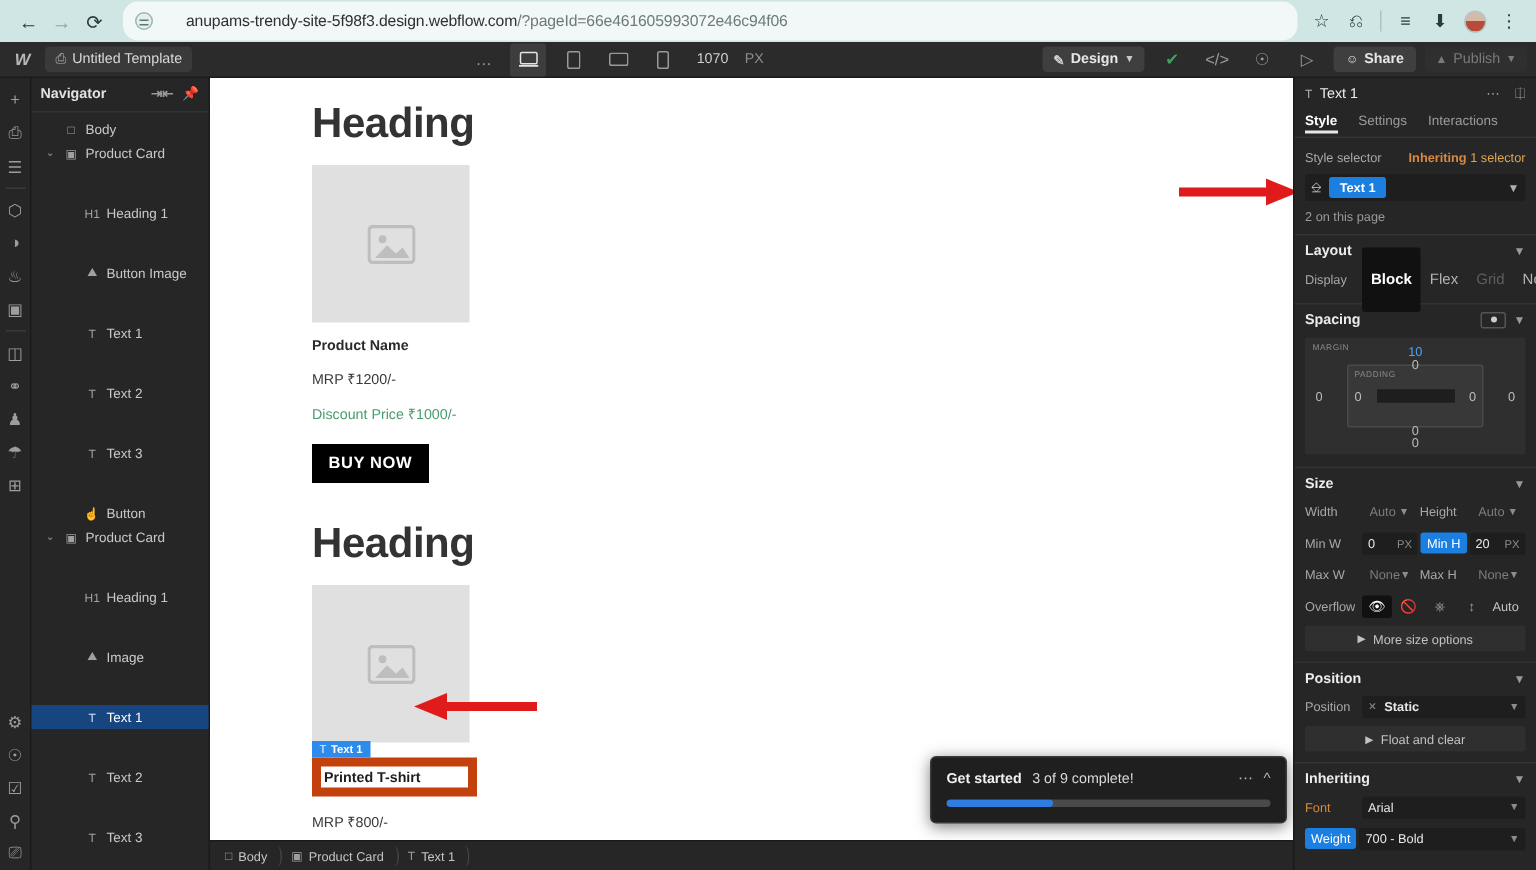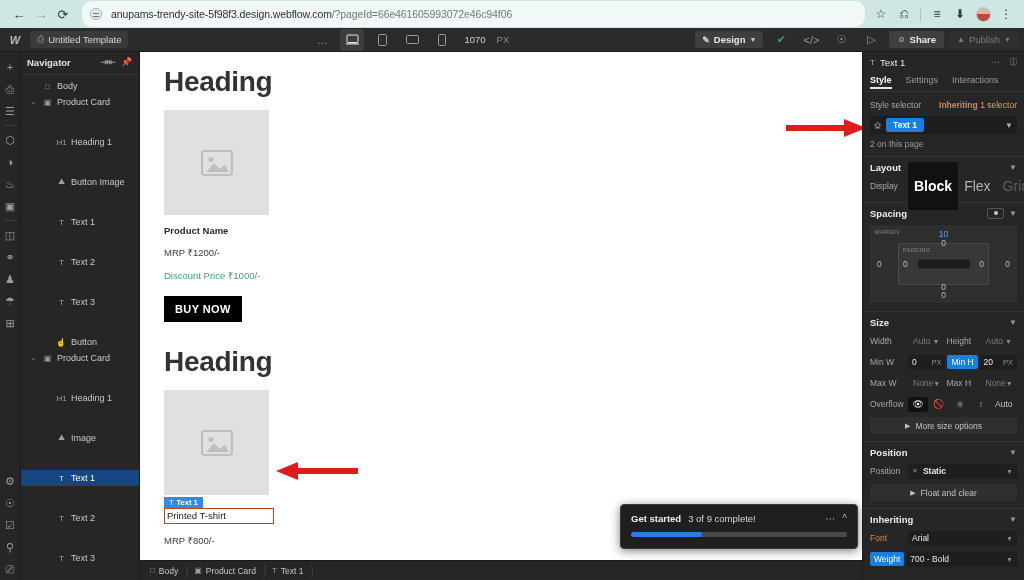--- a/index.html
+++ b/index.html
@@ -17,21 +17,21 @@
     background: #cfe6e4; display: flex; align-items: center; padding: 0 8px;
   }
   .nav-btn {
     width: 22px; height: 22px; display: flex; align-items: center; justify-content: center;
     color: #2a3b3a; font-size: 13px; border-radius: 50%; flex: none;
   }
   .nav-btn.disabled { color: #8aa5a3; }
   .urlbar {
     flex: 1; height: 26px; background: #f1f8f7; border-radius: 10px;
     display: flex; align-items: center; padding: 0 8px; margin: 0 6px 0 8px;
-    gap: 9px; min-width: 0;
+    gap: 22px; min-width: 0;
   }
   .urlbar .site-icon {
     width: 12px; height: 12px; border-radius: 50%; background: #e4efee;
     border: 1px solid #9bb6b4; flex: none; position: relative;
   }
   .urlbar .site-icon:before, .urlbar .site-icon:after {
     content: ""; position: absolute; left: 2px; right: 2px; height: 1px; background: #5e7877;
   }
   .urlbar .site-icon:before { top: 3.5px; }
   .urlbar .site-icon:after { top: 6.5px; }
@@ -125,21 +125,21 @@
   .nrow.sel .tico, .nrow.sel .caret { color: #cfe0f5; }
   .nrow .lbl { font-size: 9px; }
   .ind1 { padding-left: 8px; }
   .ind2 { padding-left: 22px; margin-top: 24px; }
 
   
   .canvas {
     position: absolute; top: 52px; left: 140px; width: 722px; height: 508px;
     background: #ffffff; overflow: hidden;
   }
-  .canvas-inner { padding: 14px 0 0 24px; }
+  .canvas-inner { padding: 14px 0 0 24px; margin-left: 44px; }
   .heading {
     font-size: 28px; font-weight: bold; color: #333333; letter-spacing: -0.3px;
     margin-bottom: 12px; font-family: "Liberation Sans", sans-serif;
   }
   .imgbox {
     width: 105px; height: 105px; background: #e0e0e0; display: flex;
     align-items: center; justify-content: center; margin-bottom: 10px;
   }
   .imgbox svg { opacity: 0.75; }
   .pname { font-size: 9.5px; font-weight: bold; color: #2b2b2b; margin-bottom: 10px; }
@@ -151,22 +151,22 @@
   }
   .card2 { margin-top: 24px; }
   .sel-wrap { position: relative; display: inline-block; margin-bottom: 10px; }
   .sel-badge {
     position: absolute; top: -11px; left: 0; height: 11px; background: #2d8ceb;
     color: #fff; font-size: 7.5px; display: flex; align-items: center; gap: 3px;
     padding: 0 5px; white-space: nowrap; font-weight: bold;
   }
   .sel-badge .tg { font-weight: normal; opacity: 0.92; }
   .sel-name {
-    width: 110px; font-size: 9.5px; font-weight: normal; color: #1e1e1e;
-    border: 1px solid #c2410c; background: #fff; padding: 1.5px 2px;
+    width: 110px; font-size: 9.5px; font-weight: bold; color: #1e1e1e;
+    border: 6px solid #c2410c; background: #fff; padding: 1.5px 2px;
   }
 
   
   .arrow { position: absolute; pointer-events: none; }
 
   
   .toast {
     position: absolute; left: 620px; top: 504px; width: 238px; height: 45px;
     background: #1f1f1f; border: 1px solid #3a3a3a; border-radius: 4px;
     padding: 8px 10px; box-shadow: 0 2px 10px rgba(0,0,0,0.5);
@@ -249,21 +249,21 @@
     display: flex; align-items: center; padding: 0 7px; height: 18px; gap: 2px; margin-bottom: 3px;
   }
   .prop-lab { font-size: 8.5px; color: #a8a8a8; width: 36px; flex: none; }
   .prop-lab.orange { color: #d98a3e; }
   .prop-lab.bluebg {
     background: #1a7fe0; color: #fff; border-radius: 2px; padding: 2px 4px;
     width: auto; font-weight: normal;
   }
   .seg { display: flex; align-items: center; gap: 0; }
   .seg .opt {
-    font-size: 14px; color: #b4b4b4; padding: 16px 6px; border-radius: 2px;
+    font-size: 10px; color: #b4b4b4; padding: 16px 6px; border-radius: 2px;
   }
   .seg .opt.on { background: #111; color: #fff; font-weight: bold; }
   .seg .opt.off { color: #5e5e5e; }
   .seg .opt.dd { display: flex; align-items: center; gap: 3px; }
   .field {
     flex: 1; height: 15px; background: #1e1e1e; border-radius: 2px; display: flex;
     align-items: center; padding: 0 4px; color: #c4c4c4; font-size: 8.5px; min-width: 0;
   }
   .field.ghost { background: transparent; border: 1px solid transparent; color: #7d7d7d; }
   .field .sp6 { flex: 1; }

